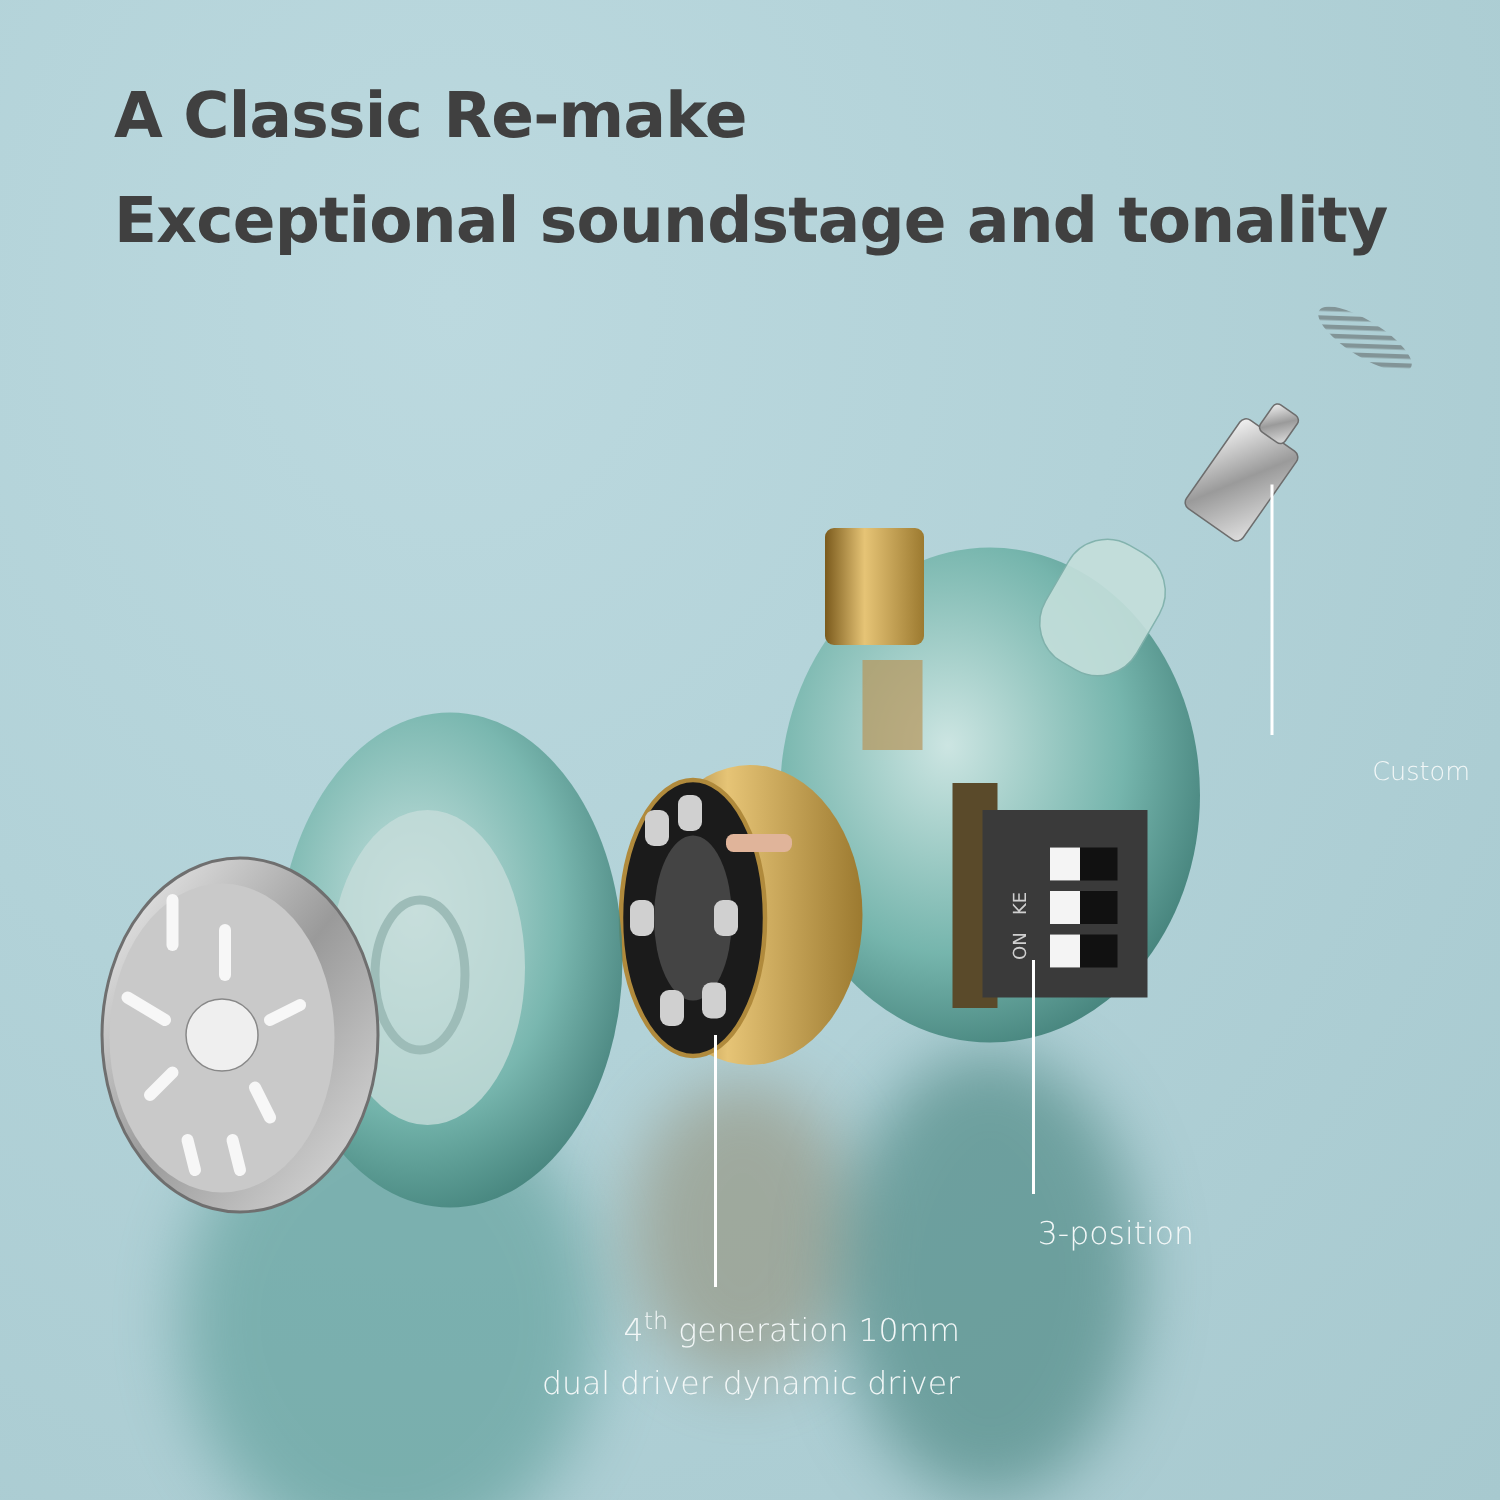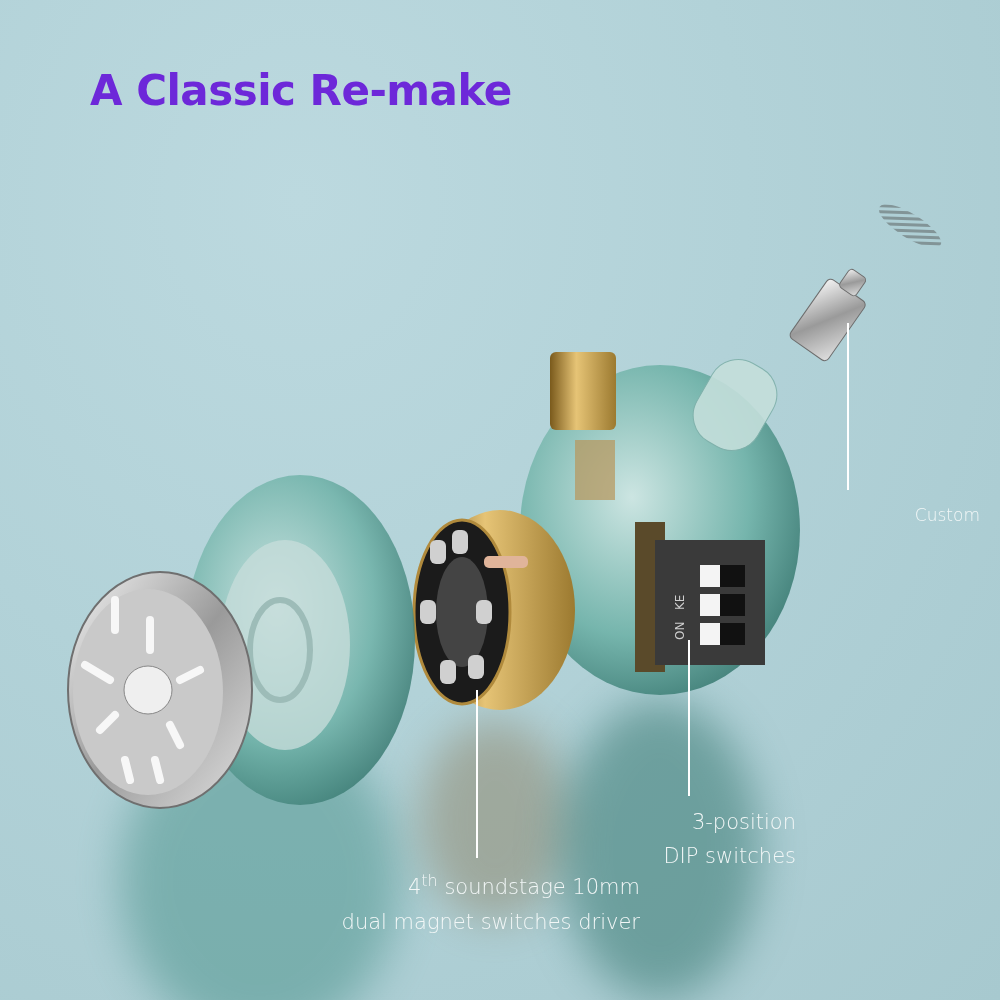--- a/index.html
+++ b/index.html
@@ -1,20 +1,20 @@
 <!DOCTYPE html>
 <html><head>
 <meta charset="utf-8">
 <style>
   html, body { margin:0; padding:0; }
   body { width:1000px; height:1000px; overflow:hidden; position:relative;
     background: radial-gradient(ellipse at 30% 20%, #bcd9df 0%, #b2d2d8 45%, #a7c9cf 100%);
     font-family: "Liberation Sans", "DejaVu Sans", sans-serif; }
   .stage { position:absolute; inset:0; overflow:hidden; }
-  .headline { position:absolute; left:76px; margin:14px; color:#6d28d9; font-weight:700;
+  .headline { position:absolute; left:76px; margin:0; color:#404040; font-weight:700;
     font-family:"DejaVu Sans", sans-serif; letter-spacing:-0.5px; }
   .h1 { top:52px; font-size:42px; }
   .h2 { top:122px; font-size:42px; }
   .blur { position:absolute; border-radius:50%; filter:blur(22px); }
   .label { position:absolute; color:#f2f7f7; text-align:right; font-family:"DejaVu Sans", sans-serif; font-weight:300; line-height:1.6; }
   .leader { position:absolute; width:2px; background:#ffffff; }
   sup { font-size:16px; }
 </style>
 </head>
 <body>
@@ -106,30 +106,30 @@
           <line x1="180" y1="680" x2="200" y2="670"></line>
         <line x1="100" y1="730" x2="115" y2="715"></line>
           <line x1="170" y1="725" x2="180" y2="745"></line>
         <line x1="125" y1="760" x2="130" y2="780"></line>
           <line x1="155" y1="760" x2="160" y2="780"></line>
       </g>
     </g>
   </svg>
 
   <h1 class="headline h1">A Classic Re-make</h1>
+  <h2 class="headline h2">Exceptional soundstage and tonality</h2>
 
   <div class="leader" style="left:847px;top:323px;height:167px;"></div>
   <div class="label" style="left:790px;top:502px;width:190px;font-size:17px;">
     <div>Custom</div>
   </div>
 
   <div class="leader" style="left:688px;top:640px;height:156px;"></div>
   <div class="label" style="left:616px;top:806px;width:180px;font-size:21px;line-height:1.6;">
     <div>3-position</div>
-    <div>DIP switches</div>
   </div>
 
   <div class="leader" style="left:476px;top:690px;height:168px;"></div>
   <div class="label" style="left:310px;top:868px;width:330px;font-size:21px;line-height:1.65;">
-    <div><span>4</span><sup>th</sup><span> soundstage 10mm</span></div>
-    <div>dual magnet switches driver</div>
+    <div><span>4</span><sup>th</sup><span> generation 10mm</span></div>
+    <div>dual driver dynamic driver</div>
   </div>
 </div>
 
 </body></html>

